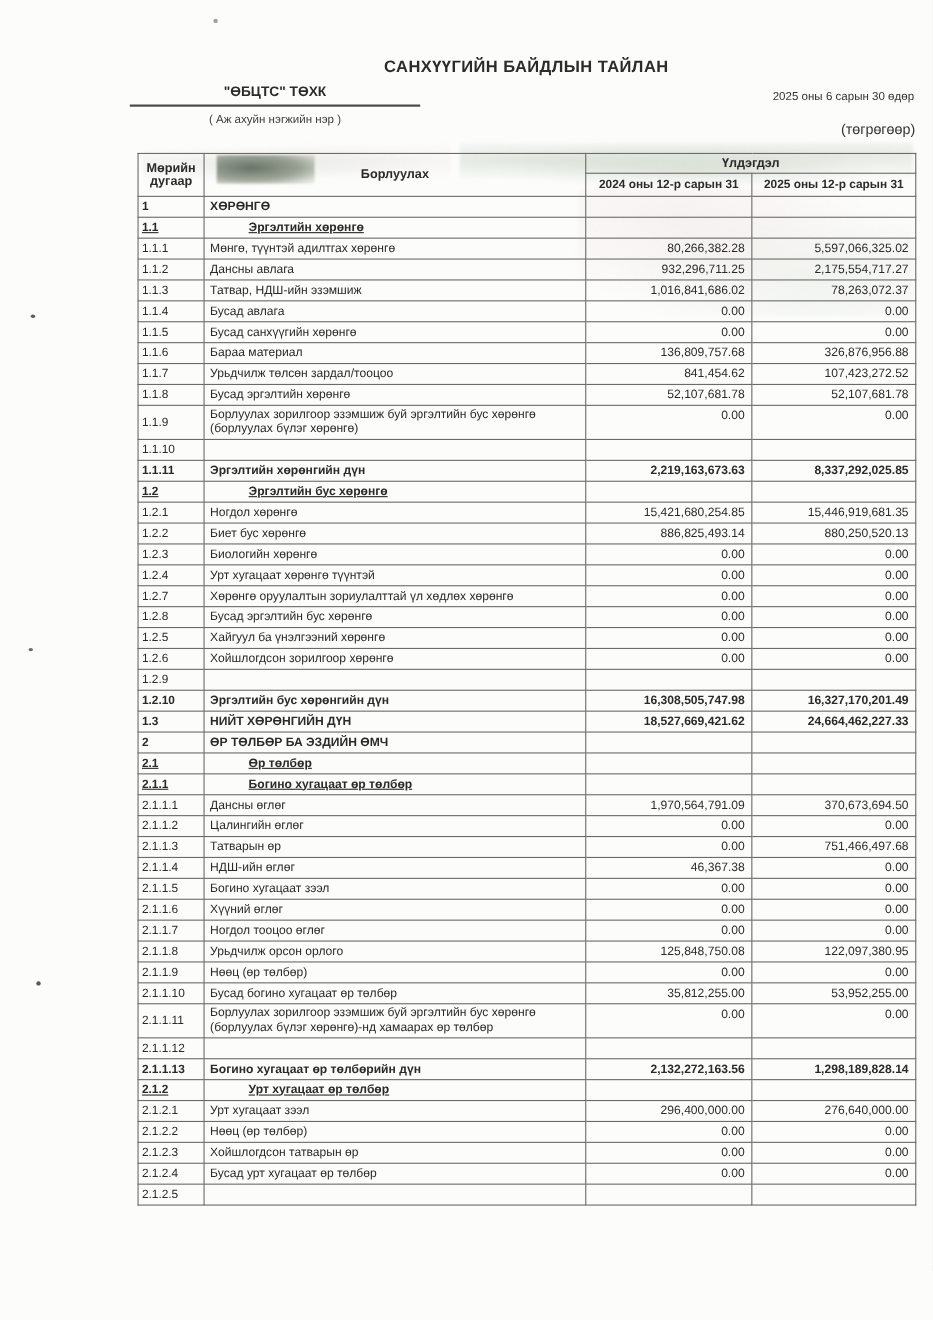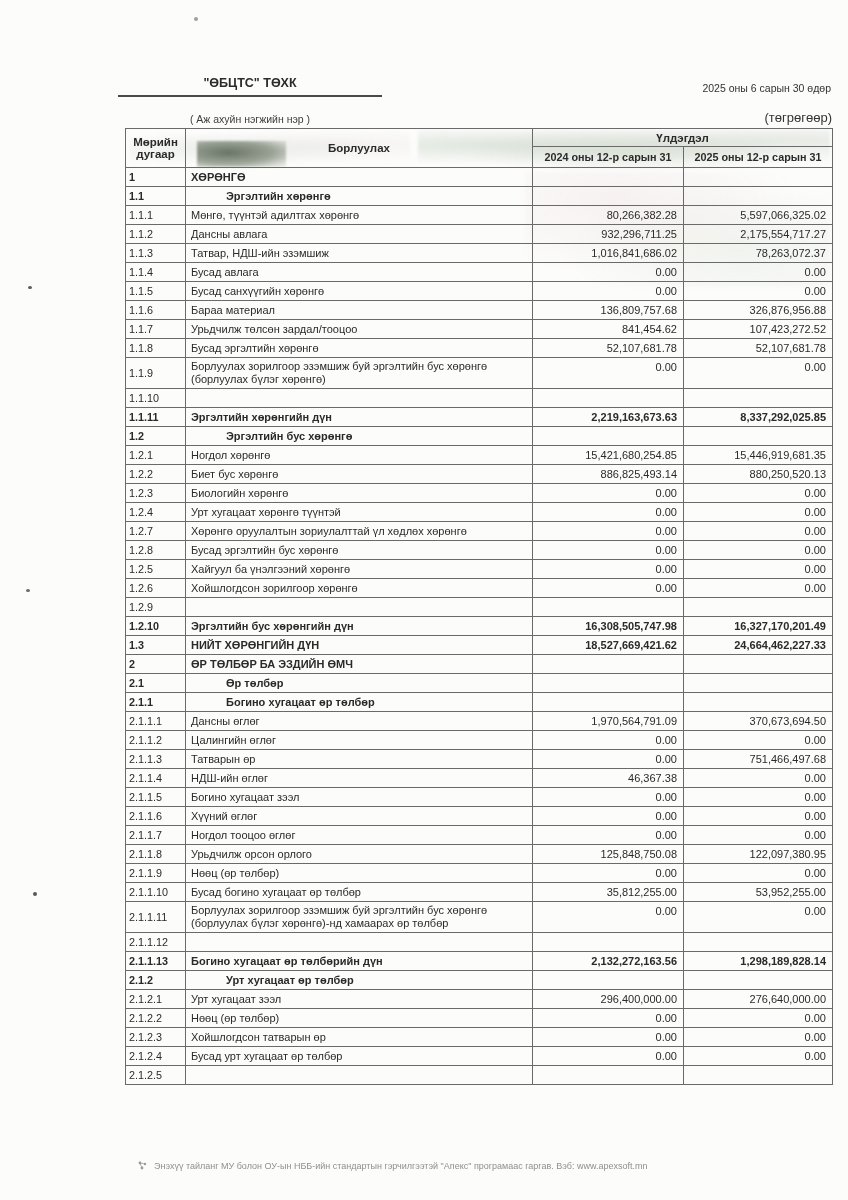--- a/index.html
+++ b/index.html
@@ -9,44 +9,44 @@
     font-family:"Liberation Sans", sans-serif; color:#262626;
   }
   .doc-title {
     position:absolute; top:52px; left:125px; width:707px;
     text-align:center; font-size:15px; font-weight:bold; letter-spacing:.4px;
     color:#2b2b2b;
   }
   .company-block { position:absolute; top:76px; left:118px; width:264px; text-align:center; }
   .company-name { font-size:12.5px; font-weight:bold; padding-bottom:5px; color:#2b2b2b; }
   .company-underline { border-bottom:2px solid #4a4a4a; }
-  .company-caption { font-size:10.5px; padding-top:16px; color:#3d3d3d; }
+  .company-caption { font-size:10.5px; padding-top:6px; color:#3d3d3d; }
   .report-date { position:absolute; top:82px; right:17px; font-size:10.5px; color:#333; }
   .currency-note { position:absolute; top:110px; right:16px; font-size:13px; color:#333; }
 
   table.balance {
-    position:absolute; top:128px; left:125px; width:707px;
+    position:absolute; top:139px; left:125px; width:707px;
     border-collapse:collapse; table-layout:fixed; font-size:11px;
   }
   table.balance th, table.balance td { border:1px solid #6a6a6a; overflow:hidden; }
   thead th { font-weight:bold; color:#2b2b2b; padding:1px 2px; background:transparent; }
   tr.head-top { height:18px; }
   tr.head-top th { font-size:11.5px; }
   tr.head-dates { height:21px; }
   tr.head-dates th { font-size:10.8px; }
   th.rownum-head { font-size:11px; line-height:12px; }
 
   tbody tr { height:19px; }
   tbody td { line-height:13px; padding:2px 3px; vertical-align:middle; color:#2a2a2a; }
   td.no { padding-left:3px; font-size:10.8px; }
   td.label { padding-left:5px; }
   td.val { text-align:right; padding-right:6px; vertical-align:top; padding-top:3px; white-space:nowrap; }
 
   tr.r-section td.no, tr.r-section td.label { font-weight:bold; }
-  tr.r-subsection td.no, tr.r-subsection td.label { font-weight:bold; }
+  tr.r-subsection td.no, tr.r-subsection td.label { font-weight:bold;text-decoration:underline; }
   tr.r-subsection td.label { padding-left:40px; }
   tr.r-total td.no, tr.r-total td.label, tr.r-total td.val { font-weight:bold; }
 
   .footer {
     position:absolute; top:1160px; left:137px; display:flex; align-items:center; gap:6px;
     font-size:9px; color:#8f8f8f;
   }
   .footer svg { display:block; }
 
   
@@ -92,20 +92,21 @@
 
   <div class="speck speck-1"></div>
   <div class="speck speck-2"></div>
   <div class="speck speck-3"></div>
   <div class="speck speck-4"></div>
   <div class="artifact artifact-head-tint"></div>
   <div class="artifact artifact-left-tint"></div>
   <div class="artifact artifact-rows-tint"></div>
   <div class="artifact artifact-dark"></div>
 
+  <div class="doc-title">САНХҮҮГИЙН БАЙДЛЫН ТАЙЛАН</div>
 
   <div class="company-block">
     <div class="company-name company-underline">"ӨБЦТС" ТӨХК</div>
     <div class="company-caption">( Аж ахуйн нэгжийн нэр )</div>
   </div>
 
   <div class="report-date">2025 оны 6 сарын 30 өдөр</div>
   <div class="currency-note">(төгрөгөөр)</div>
 
   <table class="balance">
@@ -405,26 +406,14 @@
         </tr>
         <tr class="r-empty">
           <td class="no">2.1.2.5</td>
           <td class="label"></td>
           <td class="val"></td>
           <td class="val"></td>
         </tr>
       </tbody>
   </table>
 
-  <div class="footer">
-    <span>
-      <svg width="11" height="11" viewBox="0 0 11 11">
-        <circle cx="3" cy="3" r="1.4" fill="#9a9a9a"></circle>
-        <circle cx="8" cy="4" r="1.2" fill="#9a9a9a"></circle>
-        <circle cx="5" cy="8" r="1.4" fill="#9a9a9a"></circle>
-        <line x1="3" y1="3" x2="8" y2="4" stroke="#9a9a9a" stroke-width="0.7"></line>
-        <line x1="5" y1="8" x2="3" y2="3" stroke="#9a9a9a" stroke-width="0.7"></line>
-      </svg>
-    </span>
-    <span>Энэхүү тайланг МУ болон ОУ-ын НББ-ийн стандартын гэрчилгээтэй "Апекс" програмаас гаргав. Вэб: www.apexsoft.mn</span>
-  </div>
 
 </div>
 
 </body></html>

